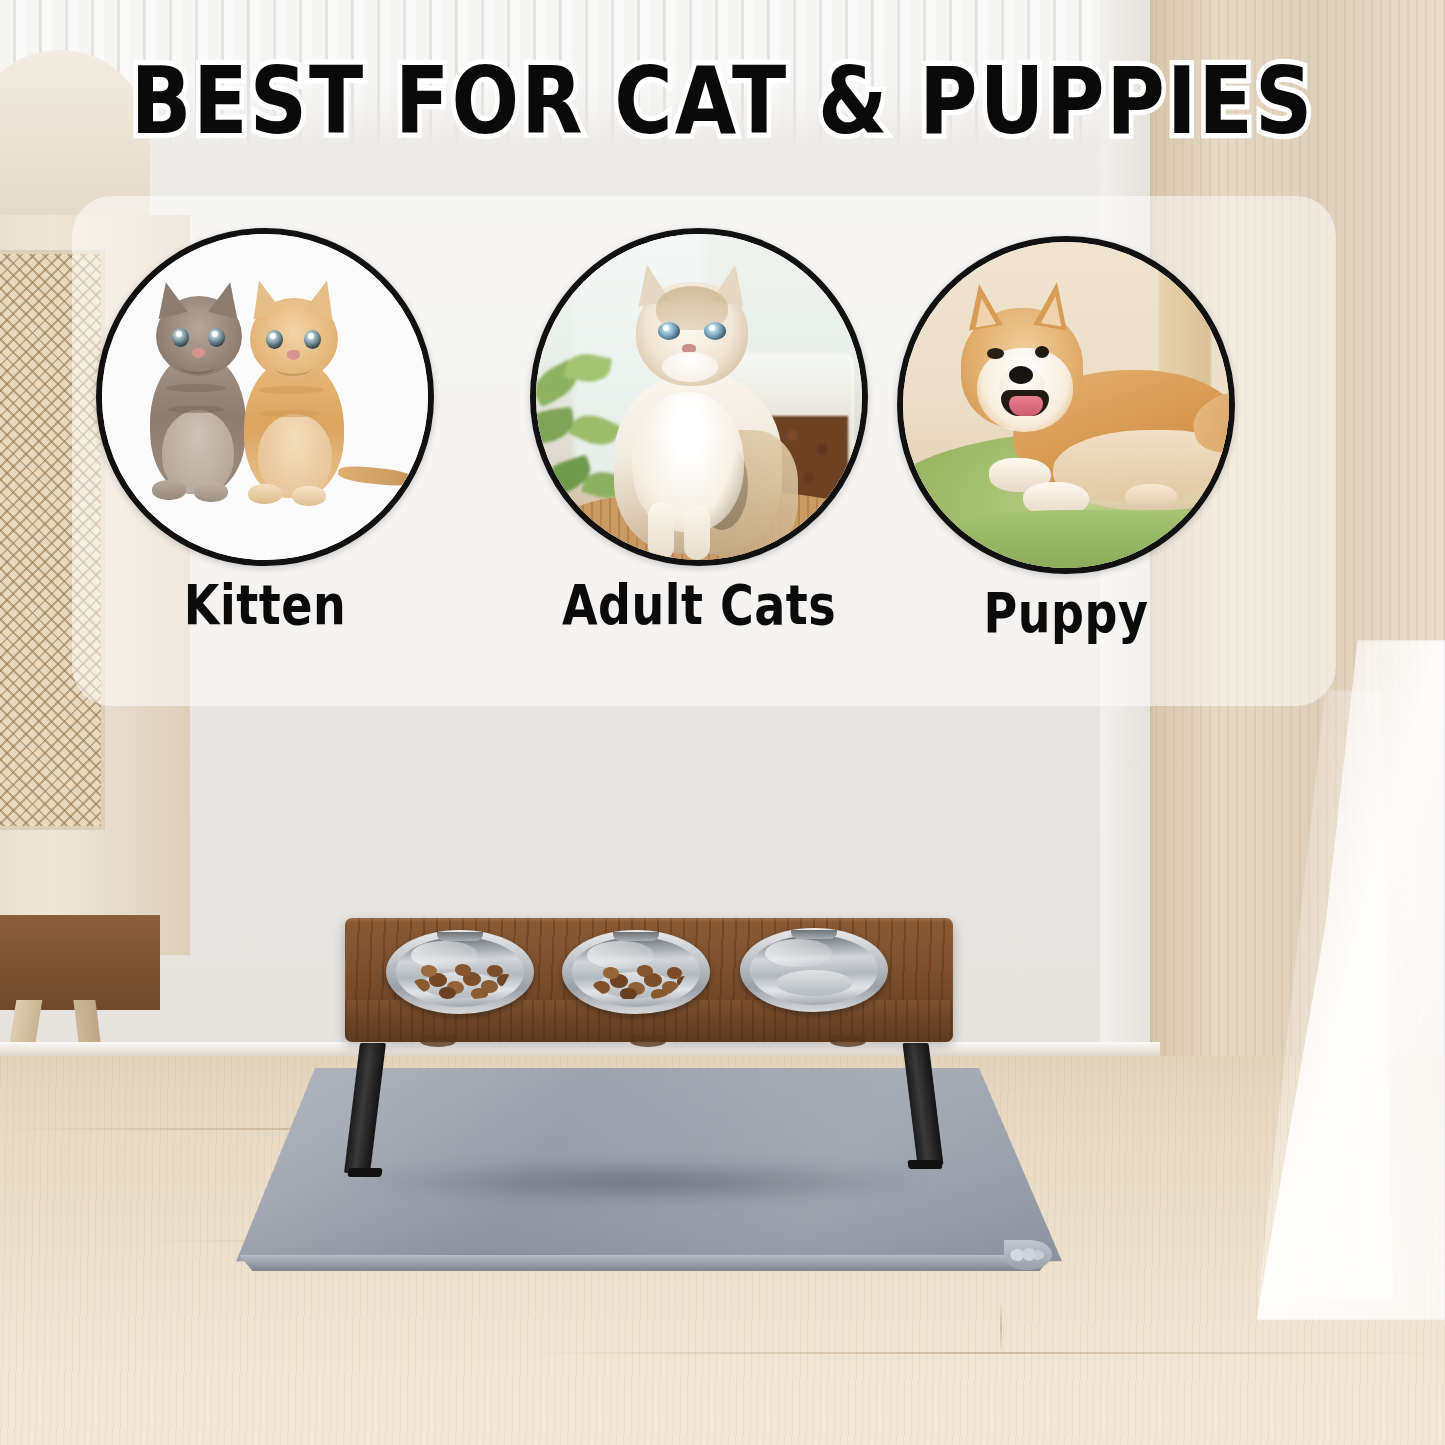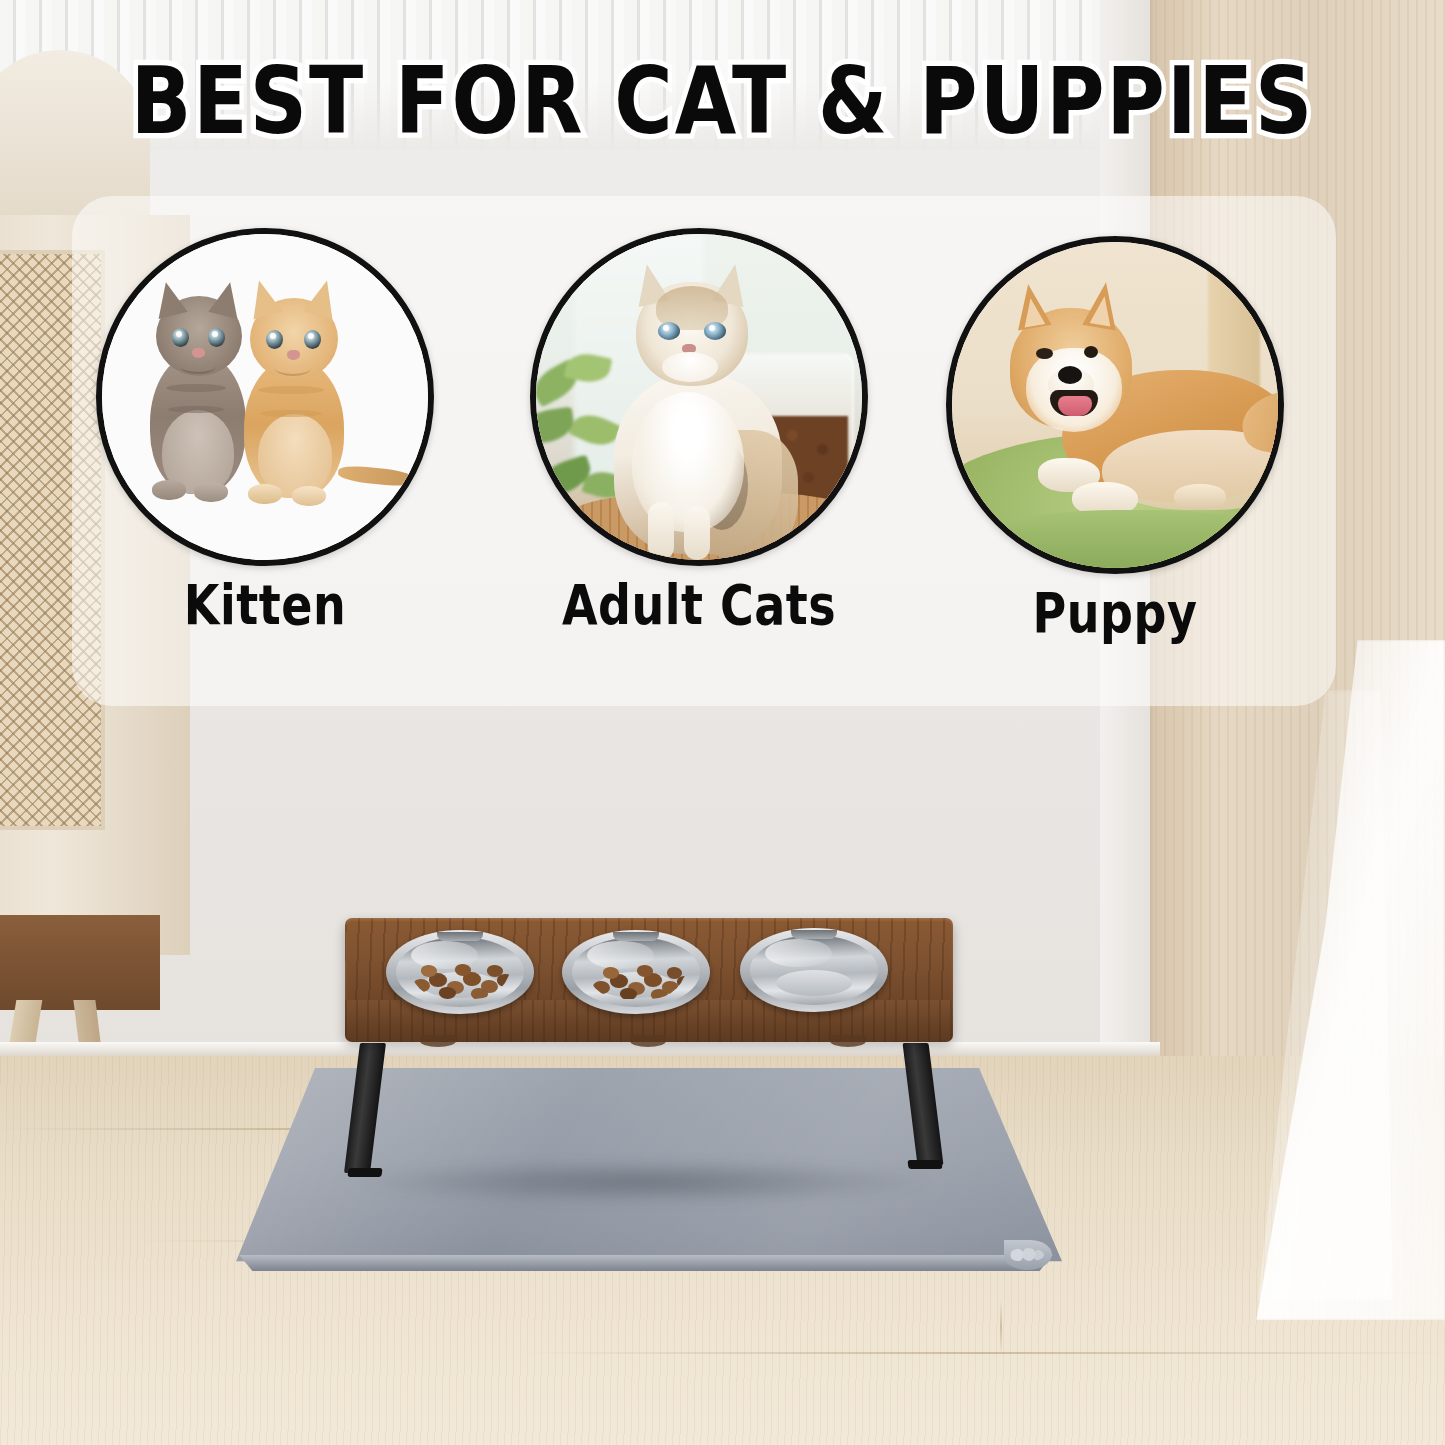--- a/index.html
+++ b/index.html
@@ -151,21 +151,21 @@
   }
   .card-label {
     position:absolute; top:350px; width:338px; text-align:center;
     font-family:"DejaVu Sans", sans-serif;
     font-weight:bold; font-size:46px; color:#0b0b0b;
     transform:scaleY(1.18);
     letter-spacing:.5px;
   }
   #card-0 { left:96px; top:228px; }
   #card-1 { left:530px; top:228px; }
-  #card-2 { left:946px; top:236px; }
+  #card-2 { left:897px; top:236px; }
 
   
   .sc-kitten { position:absolute; inset:0; background:#fbfbfb; }
   .kit { position:absolute; }
   .kit-body { position:absolute; border-radius:50% 50% 44% 44%; }
   .kit-head { position:absolute; border-radius:50%; }
   .kit-ear { position:absolute; width:0; height:0; }
   .kit-eye { position:absolute; width:17px; height:19px; border-radius:50%;
              background:radial-gradient(circle at 38% 33%, #eaf2f4 4%, #7d9aa4 40%, #2c3a40 78%); }
   .kit-eye::after{content:'';position:absolute;left:4px;top:3px;width:6px;height:6px;border-radius:50%;background:#fff;opacity:.9;}

